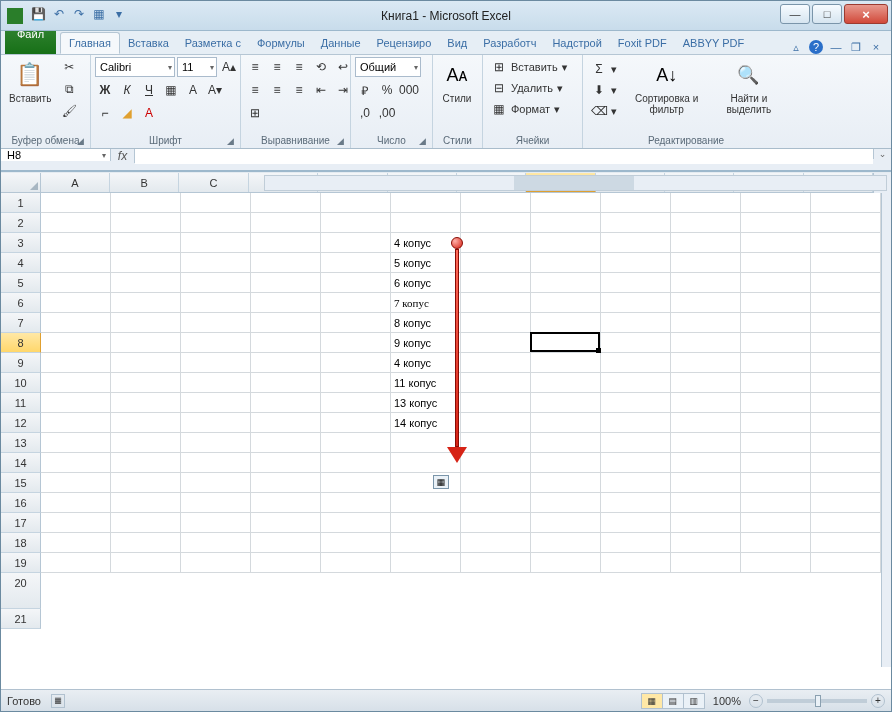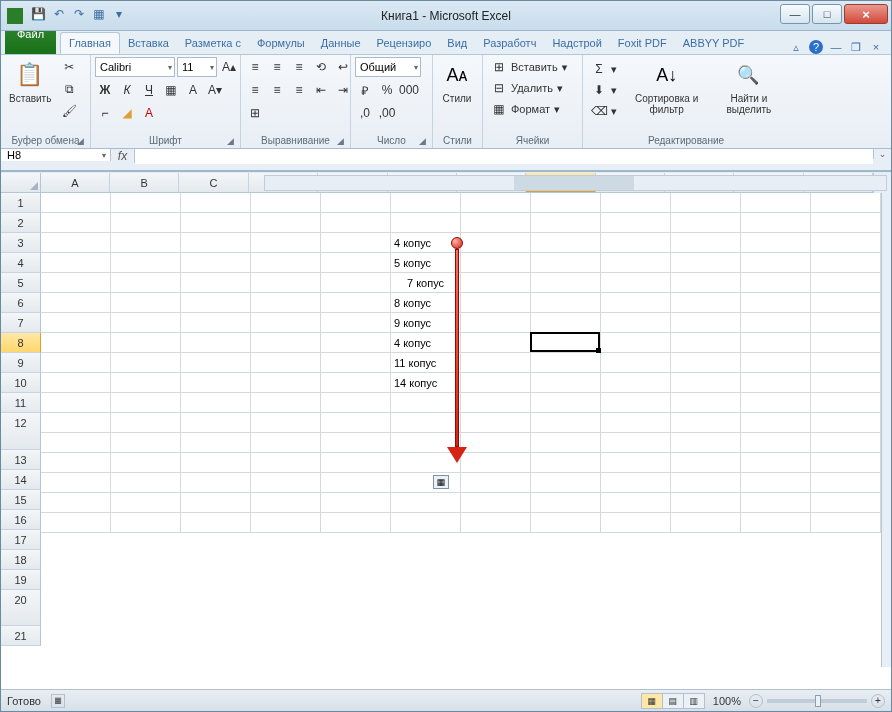--- a/index.html
+++ b/index.html
@@ -305,21 +305,21 @@
         <div class="rh" style="height: 20px;">2</div>
         <div class="rh" style="height: 20px;">3</div>
         <div class="rh" style="height: 20px;">4</div>
         <div class="rh" style="height: 20px;">5</div>
         <div class="rh" style="height: 20px;">6</div>
         <div class="rh" style="height: 20px;">7</div>
         <div class="rh sel" style="height: 20px;">8</div>
         <div class="rh" style="height: 20px;">9</div>
         <div class="rh" style="height: 20px;">10</div>
         <div class="rh" style="height: 20px;">11</div>
-        <div class="rh" style="height: 37px;">12</div>
+        <div class="rh" style="height: 20px;">12</div>
         <div class="rh" style="height: 20px;">13</div>
         <div class="rh" style="height: 20px;">14</div>
         <div class="rh" style="height: 20px;">15</div>
         <div class="rh" style="height: 20px;">16</div>
         <div class="rh" style="height: 20px;">17</div>
         <div class="rh" style="height: 20px;">18</div>
         <div class="rh" style="height: 20px;">19</div>
         <div class="rh" style="height: 36px;">20</div>
         <div class="rh" style="height: 20px;">21</div>
       </div>
@@ -380,21 +380,35 @@
             <div class="cell" style="width: 70px;"></div>
             <div class="cell" style="width: 70px;"></div>
             <div class="cell" style="width: 70px;"></div>
           </div>
           <div class="gridrow">
             <div class="cell" style="width: 70px;"></div>
             <div class="cell" style="width: 70px;"></div>
             <div class="cell" style="width: 70px;"></div>
             <div class="cell" style="width: 70px;"></div>
             <div class="cell" style="width: 70px;"></div>
-            <div class="cell right" style="width: 70px; text-align: center; padding-left: 3px;">7 копус</div>
+            <div class="cell right" style="width: 70px; text-align: left; padding-left: 3px;">6 копус</div>
+            <div class="cell" style="width: 70px;"></div>
+            <div class="cell" style="width: 70px;"></div>
+            <div class="cell" style="width: 70px;"></div>
+            <div class="cell" style="width: 70px;"></div>
+            <div class="cell" style="width: 70px;"></div>
+            <div class="cell" style="width: 70px;"></div>
+          </div>
+          <div class="gridrow">
+            <div class="cell" style="width: 70px;"></div>
+            <div class="cell" style="width: 70px;"></div>
+            <div class="cell" style="width: 70px;"></div>
+            <div class="cell" style="width: 70px;"></div>
+            <div class="cell" style="width: 70px;"></div>
+            <div class="cell right" style="width: 70px; text-align: left; padding-left: 3px; font-family: Liberation Serif, serif;">7 копус</div>
             <div class="cell" style="width: 70px;"></div>
             <div class="cell" style="width: 70px;"></div>
             <div class="cell" style="width: 70px;"></div>
             <div class="cell" style="width: 70px;"></div>
             <div class="cell" style="width: 70px;"></div>
             <div class="cell" style="width: 70px;"></div>
           </div>
           <div class="gridrow">
             <div class="cell" style="width: 70px;"></div>
             <div class="cell" style="width: 70px;"></div>
@@ -437,20 +451,34 @@
             <div class="cell" style="width: 70px;"></div>
             <div class="cell" style="width: 70px;"></div>
           </div>
           <div class="gridrow">
             <div class="cell" style="width: 70px;"></div>
             <div class="cell" style="width: 70px;"></div>
             <div class="cell" style="width: 70px;"></div>
             <div class="cell" style="width: 70px;"></div>
             <div class="cell" style="width: 70px;"></div>
             <div class="cell right" style="width: 70px; text-align: left; padding-left: 3px;">11 копус</div>
+            <div class="cell" style="width: 70px;"></div>
+            <div class="cell" style="width: 70px;"></div>
+            <div class="cell" style="width: 70px;"></div>
+            <div class="cell" style="width: 70px;"></div>
+            <div class="cell" style="width: 70px;"></div>
+            <div class="cell" style="width: 70px;"></div>
+          </div>
+          <div class="gridrow">
+            <div class="cell" style="width: 70px;"></div>
+            <div class="cell" style="width: 70px;"></div>
+            <div class="cell" style="width: 70px;"></div>
+            <div class="cell" style="width: 70px;"></div>
+            <div class="cell" style="width: 70px;"></div>
+            <div class="cell right" style="width: 70px; text-align: left; padding-left: 3px;">13 копус</div>
             <div class="cell" style="width: 70px;"></div>
             <div class="cell" style="width: 70px;"></div>
             <div class="cell" style="width: 70px;"></div>
             <div class="cell" style="width: 70px;"></div>
             <div class="cell" style="width: 70px;"></div>
             <div class="cell" style="width: 70px;"></div>
           </div>
           <div class="gridrow">
             <div class="cell" style="width: 70px;"></div>
             <div class="cell" style="width: 70px;"></div>

